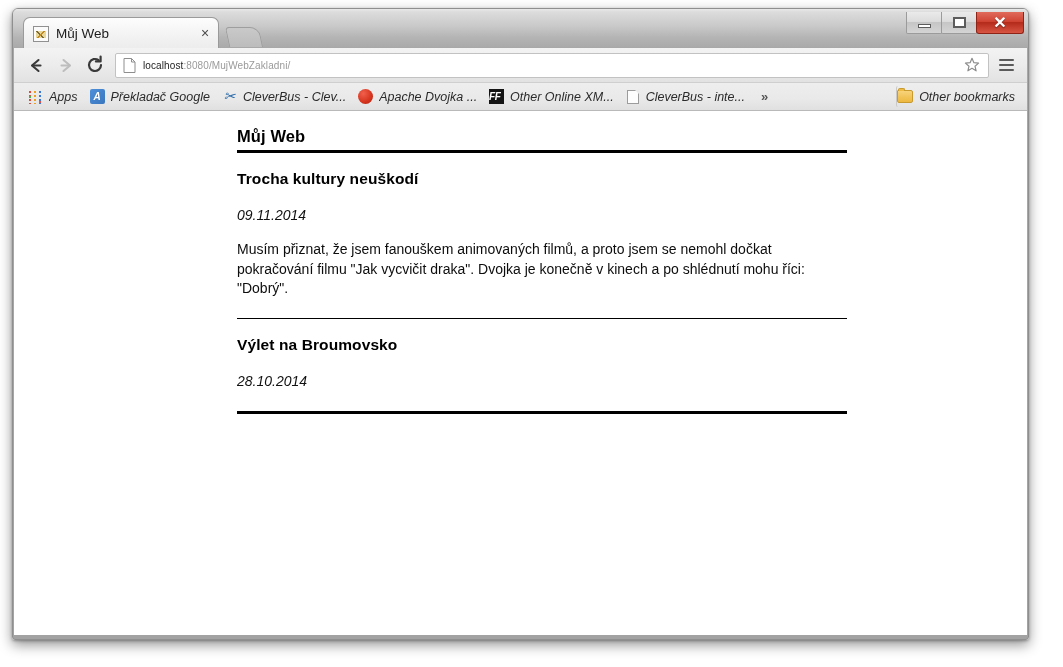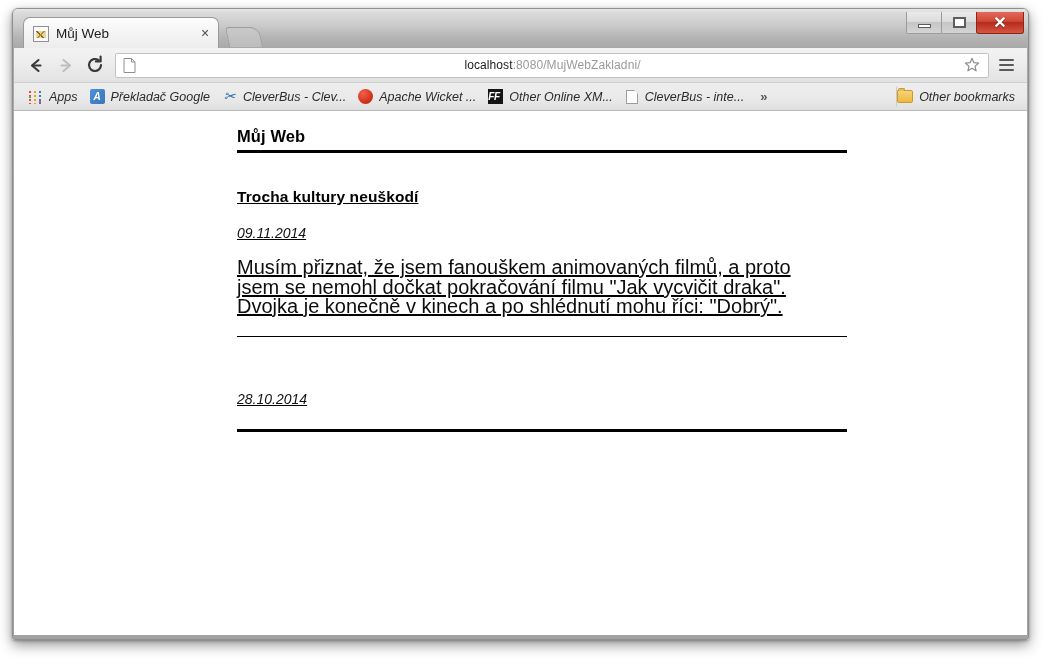--- a/index.html
+++ b/index.html
@@ -190,26 +190,25 @@
     padding: 0 6px 0 7px;
     box-sizing: border-box;
   }
   #page-icon {
     flex: 0 0 13px;
     width: 13px; height: 15px;
     margin-right: 7px;
   }
   #omnibox-url {
     flex: 1 1 auto;
-    font-size: 12px;
+    font-size: 10px;
     color: #9a9a9a;
     white-space: nowrap;
     overflow: hidden;
     letter-spacing: 0.1px;
-    text-align: center;
   }
   #omnibox-url .host { color: #1c1c1c; }
   #star-button {
     flex: 0 0 20px;
     width: 20px; height: 20px;
     display: flex; align-items: center; justify-content: center;
   }
   #menu-button {
     flex: 0 0 26px;
     width: 26px; height: 26px;
@@ -399,38 +398,37 @@
     margin: 0;
     width: 610px;
   }
   .rule-thin {
     height: 1px;
     background: #000000;
     margin: 0;
     width: 610px;
   }
   .article {
-    padding-top: 35px;
-    text-decoration: underline;
+    padding-top: 17px;
   }
   .article-title {
     font-size: 15.5px;
     font-weight: bold;
     color: #000000;
     margin: 0 0 0 0;
     letter-spacing: 0.1px;
   }
   .article-date {
     font-size: 14px;
     font-style: italic;
     color: #111111;
     margin: 19px 0 0 0;
   }
   .article-text {
-    font-size: 20px;
+    font-size: 14px;
     color: #0d0d0d;
     line-height: 19.5px;
     margin: 17px 0 0 0;
     width: 585px;
   }
   .spacer-before-rule { height: 19px; }
   .spacer-before-rule-bottom { height: 22px; }
 </style>
 </head>
 <body>
@@ -515,21 +513,21 @@
       <span class="bm-label">Překladač Google</span>
     </div>
 
     <div class="bm">
       <span class="bm-ico ico-scissors">✂</span>
       <span class="bm-label">CleverBus - Clev...</span>
     </div>
 
     <div class="bm">
       <span class="bm-ico ico-wicket"></span>
-      <span class="bm-label">Apache Wicket ...</span>
+      <span class="bm-label">Apache Dvojka ...</span>
     </div>
 
     <div class="bm">
       <span class="bm-ico ico-ff">FF</span>
       <span class="bm-label">Other Online XM...</span>
     </div>
 
     <div class="bm">
       <span class="bm-ico ico-page"></span>
       <span class="bm-label">CleverBus - inte...</span>
@@ -553,20 +551,21 @@
         <div class="article">
           <h2 class="article-title">Trocha kultury neuškodí</h2>
           <div class="article-date">09.11.2014</div>
           <p class="article-text">Musím přiznat, že jsem fanouškem animovaných filmů, a proto jsem se nemohl dočkat pokračování filmu "Jak vycvičit draka". Dvojka je konečně v kinech a po shlédnutí mohu říci: "Dobrý".</p>
         </div>
 
         <div class="spacer-before-rule"></div>
         <div class="rule-thin"></div>
 
         <div class="article">
+          <h2 class="article-title">Výlet na Broumovsko</h2>
           <div class="article-date">28.10.2014</div>
         </div>
 
         <div class="spacer-before-rule-bottom"></div>
         <div class="rule-thick"></div>
 
       </div>
     </div>
   </div>
 

